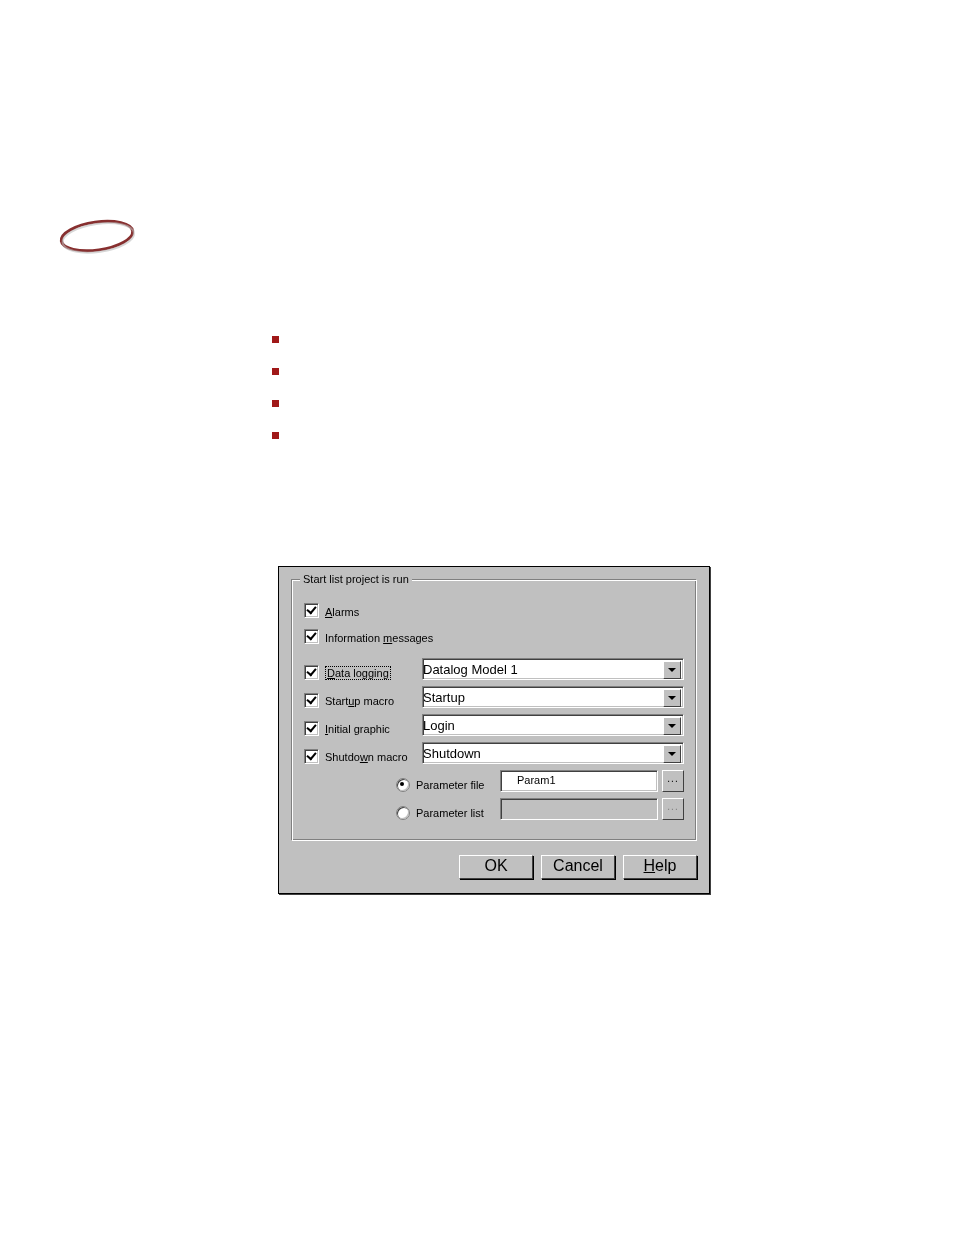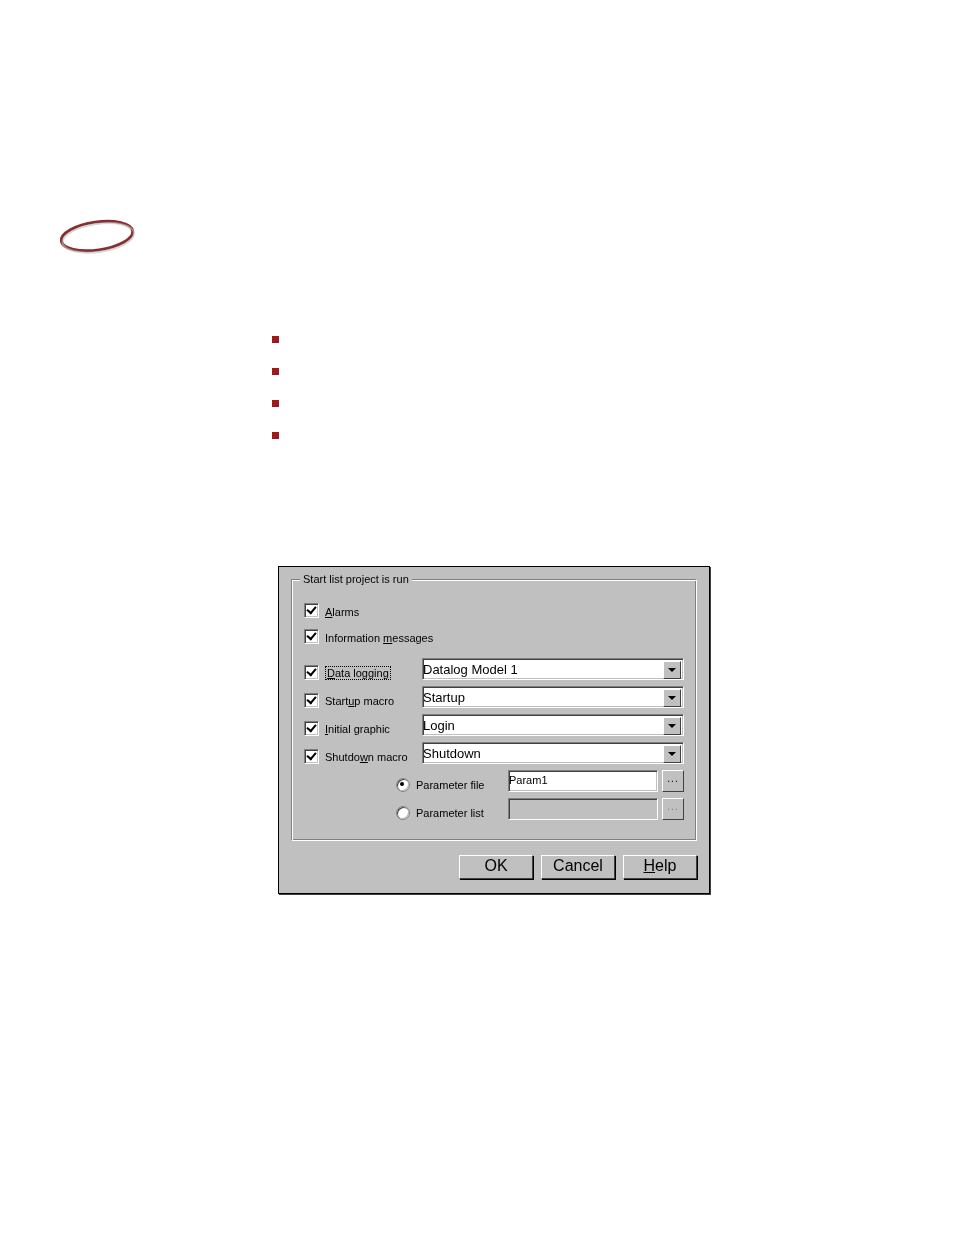--- a/index.html
+++ b/index.html
@@ -200,24 +200,24 @@
     border-radius: 50%;
   }
   .textbox {
     flex: 1;
     height: 20px;
     background: #fff;
     border: 1px solid #808080;
     border-right-color: #fff;
     border-bottom-color: #fff;
     box-shadow: inset 1px 1px 0 #404040, inset -1px -1px 0 #c0c0c0;
-    padding-left: 0;
+    padding-left: 16px;
     font-size: 11px;
     line-height: 18px;
-    margin-left: 20px;
+    margin-left: 12px;
   }
   .textbox.disabled {
     background: #c0c0c0;
     color: #808080;
   }
   .browse-btn {
     width: 20px;
     height: 20px;
     background: #c0c0c0;
     border: 1px solid #fff;

